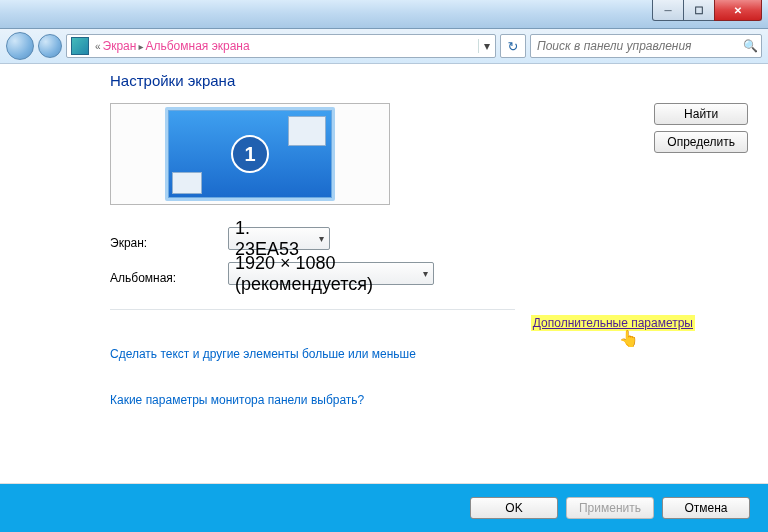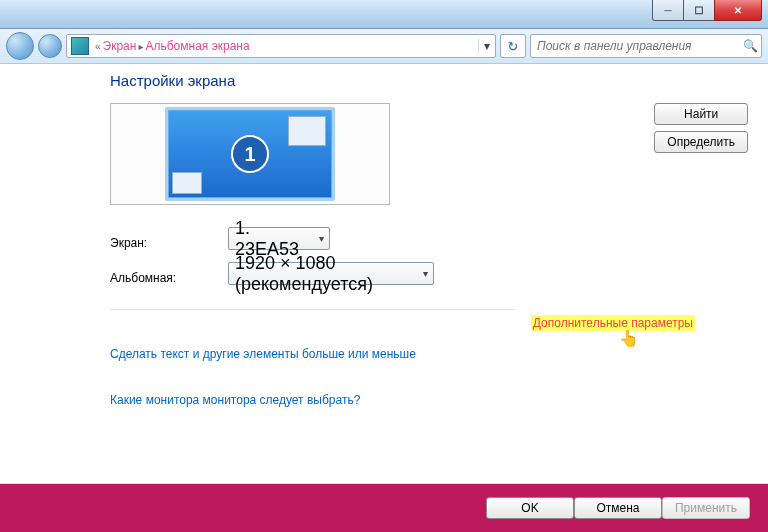--- a/index.html
+++ b/index.html
@@ -34,24 +34,24 @@
 .btn:disabled{color:#a0a0a0;border-color:#bcbcbc}
 .form-row{display:flex;align-items:flex-end;margin-bottom:12px}
 .form-label{width:118px;font-size:12px;color:#000}
 .sel{height:21px;background:linear-gradient(to bottom,#fdfdfd,#eef0f2);border:1px solid #8a969e;border-radius:2px;display:flex;align-items:center;padding:0 20px 0 6px;font-size:18px;position:relative;cursor:pointer}
 .sel::after{content:"▾";position:absolute;right:5px;color:#444;font-size:10px}
 .sel.w1{width:74px}
 .sel.w2{width:178px}
 .sel.w3{width:148px}
 .hr{border:none;border-top:1px solid #dfe4e8;margin:24px 0 8px 0;width:405px}
 .adv-row{display:flex;justify-content:flex-end;width:585px;margin-top:-3px;position:relative}
-.adv-link{color:#ef4444;font-size:12px;background:#ffff66;padding:1px 2px;cursor:pointer}
+.adv-link{color:#4c1d95;text-decoration:underline;font-size:12px;background:#ffff66;padding:1px 2px;cursor:pointer}
 .cursor{position:absolute;right:56px;top:14px;font-size:16px;pointer-events:none}
 .link{color:#0066cc;font-size:12px;margin:16px 0;cursor:pointer;display:inline-block}
-.footer{position:absolute;bottom:0;left:0;right:0;height:48px;border-top:1px solid #dfdfdf;background:#be185d;display:flex;align-items:center;justify-content:flex-end;padding:0 18px;gap:0}
+.footer{position:absolute;bottom:0;left:0;right:0;height:48px;border-top:1px solid #dfdfdf;background:#0ea5e9;display:flex;align-items:center;justify-content:flex-end;padding:0 18px;gap:8px}
 </style>
 </head>
 <body>
 
 <div class="window">
   <div class="titlebar">
     <div class="winbtns">
       <div class="winbtn min">─</div>
       <div class="winbtn">☐</div>
       <div class="winbtn close">✕</div>
@@ -106,21 +106,21 @@
         </div>
     </div>
 
     <hr class="hr">
     <div class="adv-row">
       <span class="adv-link">Дополнительные параметры</span>
       <span class="cursor">👆</span>
     </div>
 
     <div><span class="link">Сделать текст и другие элементы больше или меньше</span></div>
-    <div><span class="link">Какие монитора монитора следует выбрать?</span></div>
+    <div><span class="link">Какие параметры монитора панели выбрать?</span></div>
   </div>
 
   <div class="footer">
     <button class="btn">OK</button>
+    <button class="btn" disabled="">Применить</button>
     <button class="btn">Отмена</button>
-    <button class="btn" disabled="">Применить</button>
   </div>
 </div>
 
 </body></html>

